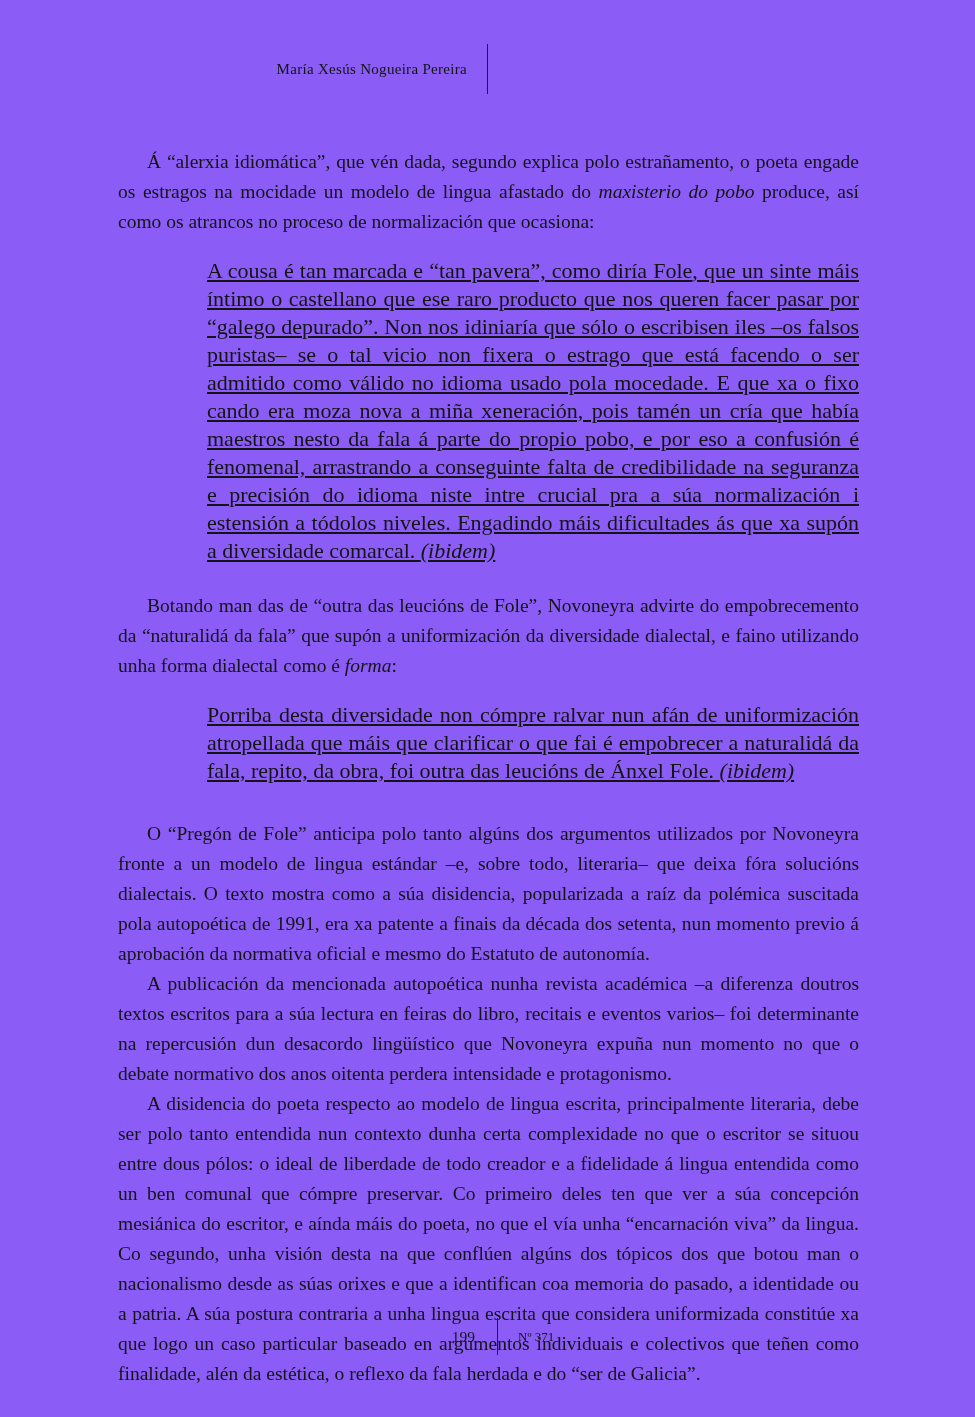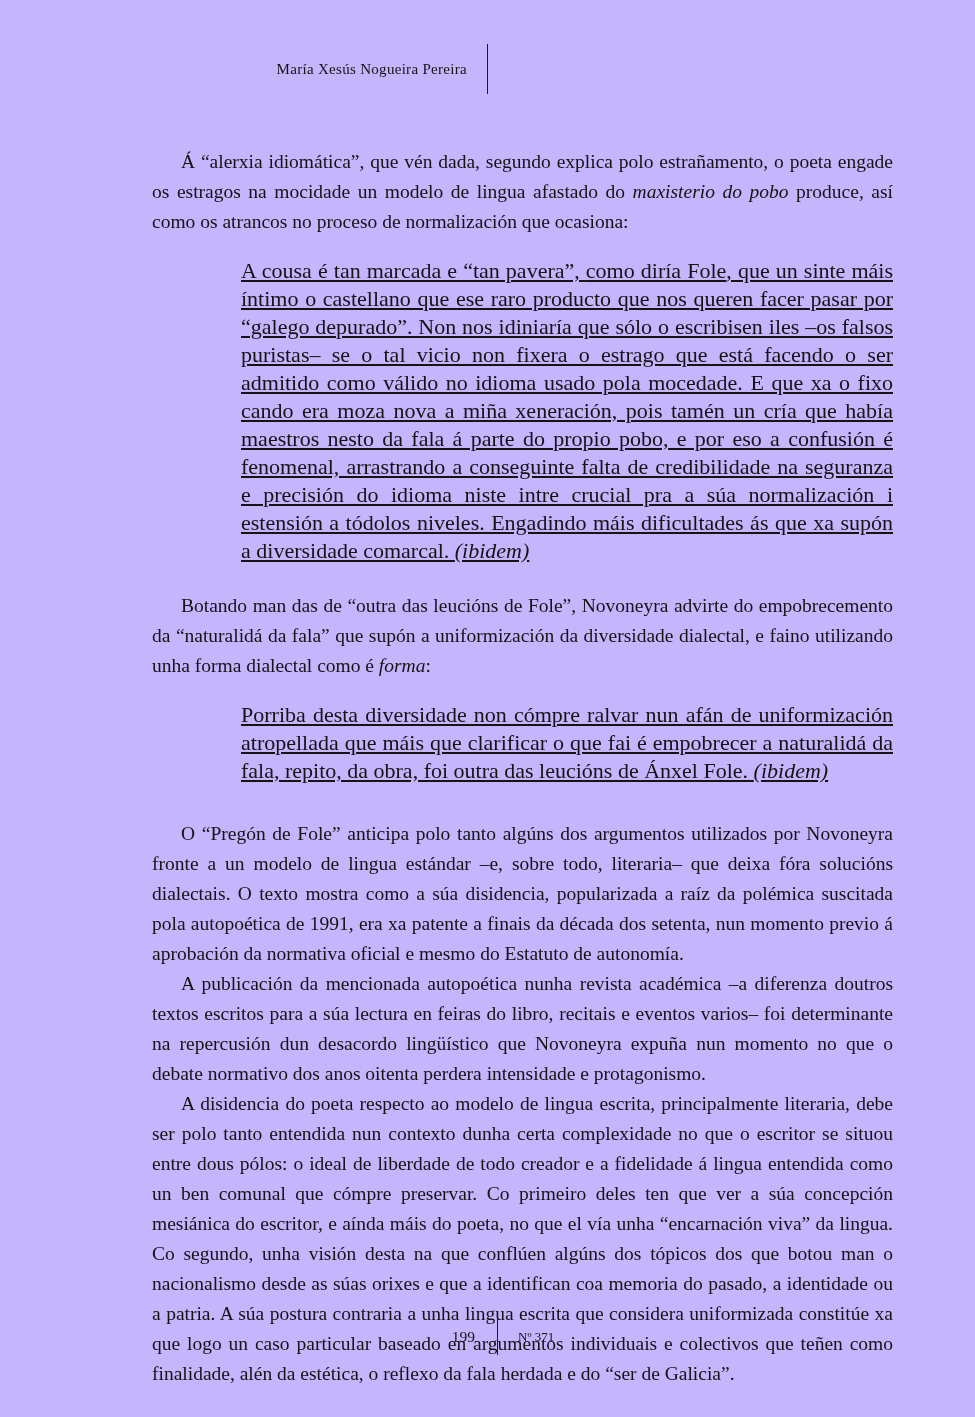--- a/index.html
+++ b/index.html
@@ -1,20 +1,20 @@
 <!DOCTYPE html>
 <html><head>
 <meta charset="utf-8">
 <style>
   html,body{margin:0;padding:0;background:#ffffff;}
   .page{
     position:relative;
     width:975px;
     height:1417px;
-    background:#c4b5fd;
+    background:#8b5cf6;
     color:#141414;
     font-family:"Liberation Serif", serif;
     overflow:hidden;
   }
 
   
   .pageheader{
     position:absolute;
     top:44px;
     left:0;
@@ -41,21 +41,20 @@
     letter-spacing:0.9px;
   }
 
   
   .textcol{
     position:absolute;
     top:147px;
     left:118px;
     width:741px;
     text-align:justify;
-    margin-left:34px;
   }
   p.par{
     margin:0;
     text-indent:29px;
     font-size:19.5px;
     line-height:30px;
   }
   blockquote.quote{
     margin:20px 0 26px 89px;
     font-size:22px;

